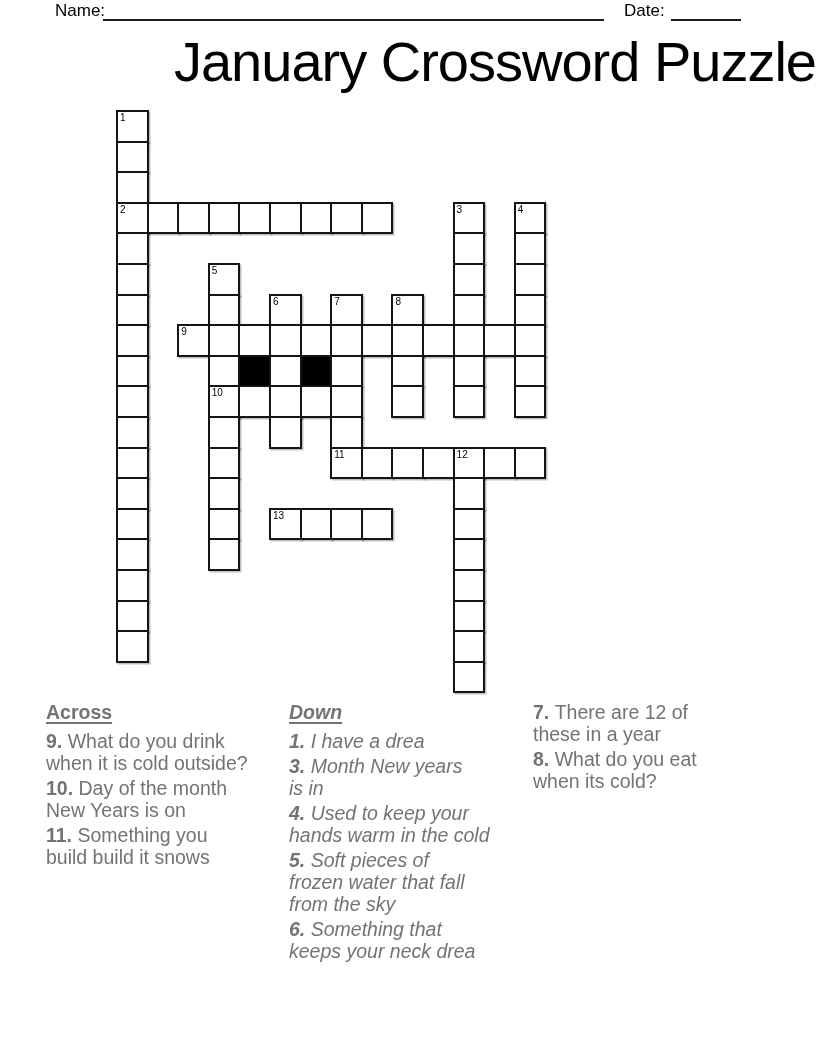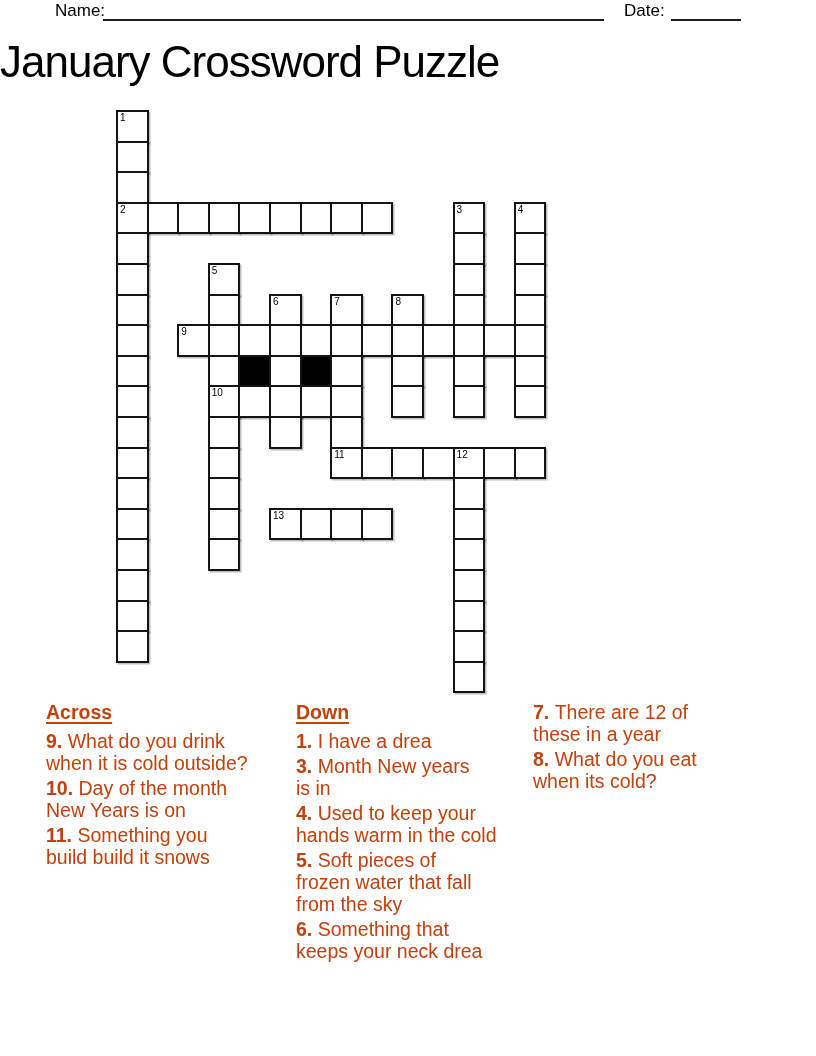--- a/index.html
+++ b/index.html
@@ -36,22 +36,22 @@
   }
   #name-line { left: 103px; width: 501px; }
   #date-line { left: 671px; width: 70px; }
 
   
   #title {
     position: absolute;
     top: 33px;
     left: 0;
     width: 816px;
-    text-align: left;
-    font-size: 44px;
+    text-align: right;
+    font-size: 56px;
     line-height: 58px;
     font-weight: 400;
     letter-spacing: -1px;
     color: #000;
   }
 
   
   #grid {
     position: absolute;
     left: 116px;
@@ -77,24 +77,24 @@
     line-height: 11px;
     color: #000;
   }
 
   
   .clue-col {
     position: absolute;
     top: 701px;
     font-size: 19.5px;
     line-height: 22px;
-    color: #c2410c;
+    color: #737373;
   }
   #clue-col-0 { left: 46px;  width: 250px; }
-  #clue-col-1 { left: 296px; width: 250px; }
+  #clue-col-1 { left: 289px; width: 250px; font-style: italic; }
   #clue-col-2 { left: 533px; width: 210px; }
   .clue-heading {
     font-weight: 700;
     text-decoration: underline;
     text-decoration-thickness: 2px;
     text-underline-offset: 3px;
     margin: 0 0 7px 0;
   }
   .clue {
     margin: 0 0 3px 0;

